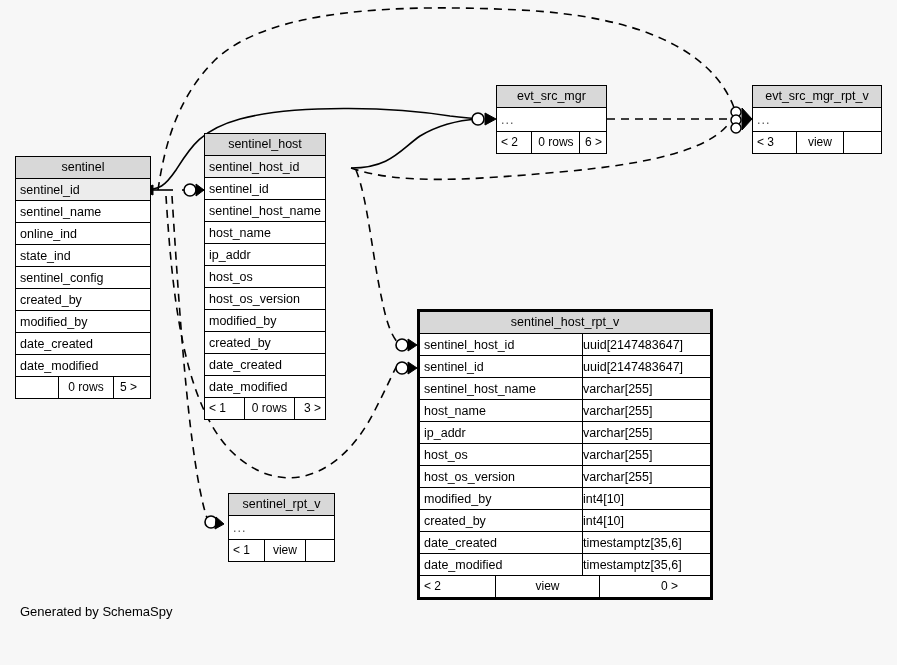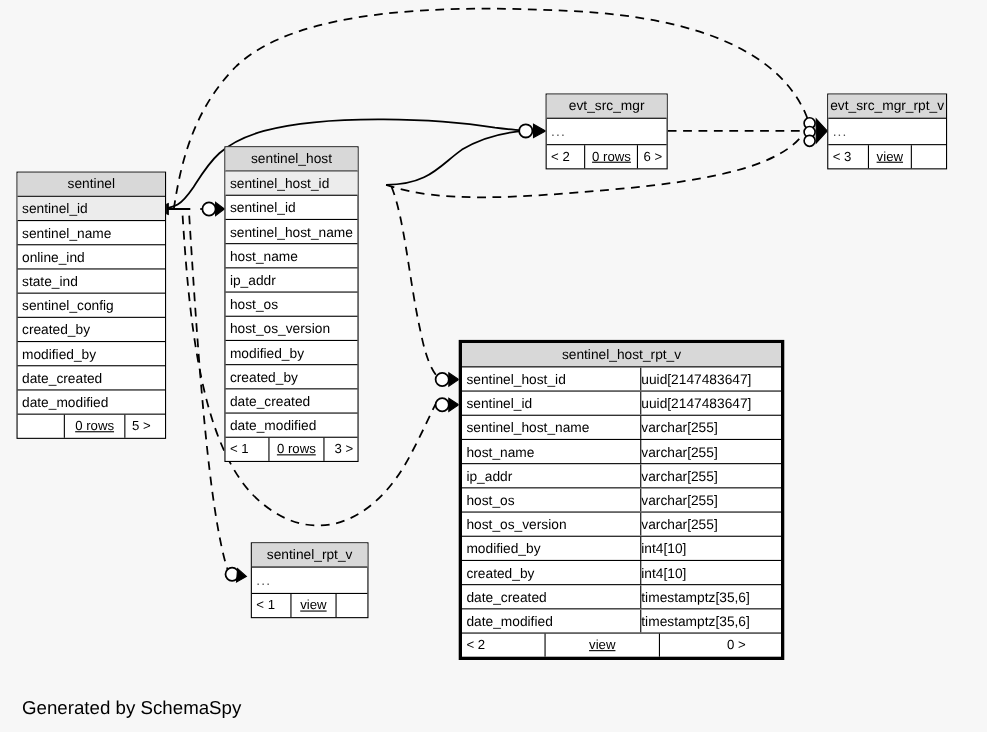--- a/index.html
+++ b/index.html
@@ -93,39 +93,38 @@
     white-space: nowrap;
   }
   .tbl-foot .f-left {
     padding-left: 4px;
     text-align: left;
   }
   .tbl-foot .f-mid {
     border-left: 1px solid #000000;
     border-right: 1px solid #000000;
     text-align: center;
-    text-decoration: underline;
   }
   .tbl-foot .f-right {
     padding-right: 4px;
     text-align: right;
   }
   #footer-note {
     position: absolute;
     left: 20px;
-    top: 634px;
-    font-size: 17px;
+    top: 604px;
+    font-size: 13px;
     color: #000000;
     white-space: nowrap;
   }
   
   #tbl-sentinel        { left: 15px;  top: 156px; width: 136px; }
   #tbl-sentinel-host   { left: 204px; top: 133px; width: 122px; }
   #tbl-evt-src-mgr     { left: 496px; top: 85px;  width: 111px; }
-  #tbl-evt-src-mgr-rpt { left: 752px; top: 85px;  width: 109px; }
+  #tbl-evt-src-mgr-rpt { left: 752px; top: 85px;  width: 130px; }
   #tbl-sentinel-rpt    { left: 228px; top: 493px; width: 107px; }
   #tbl-host-rpt        { left: 417px; top: 309px; width: 296px; }
 
   #tbl-sentinel .f-left  { width: 42px; }
   #tbl-sentinel .f-mid   { width: 56px; }
   #tbl-sentinel .f-right { width: 27px; }
 
   #tbl-sentinel-host .f-left  { width: 48px; }
   #tbl-sentinel-host .f-mid   { width: 62px; }
   #tbl-sentinel-host .f-right { width: 37px; }

